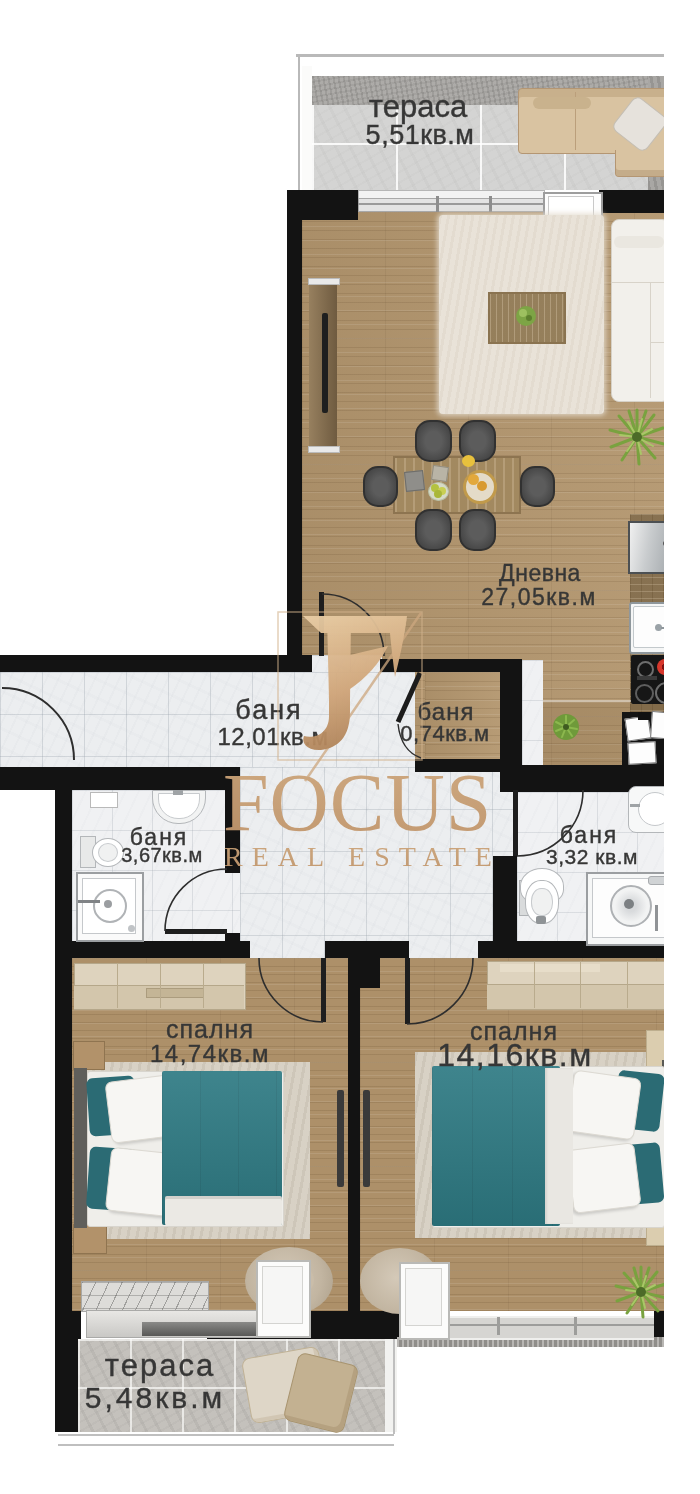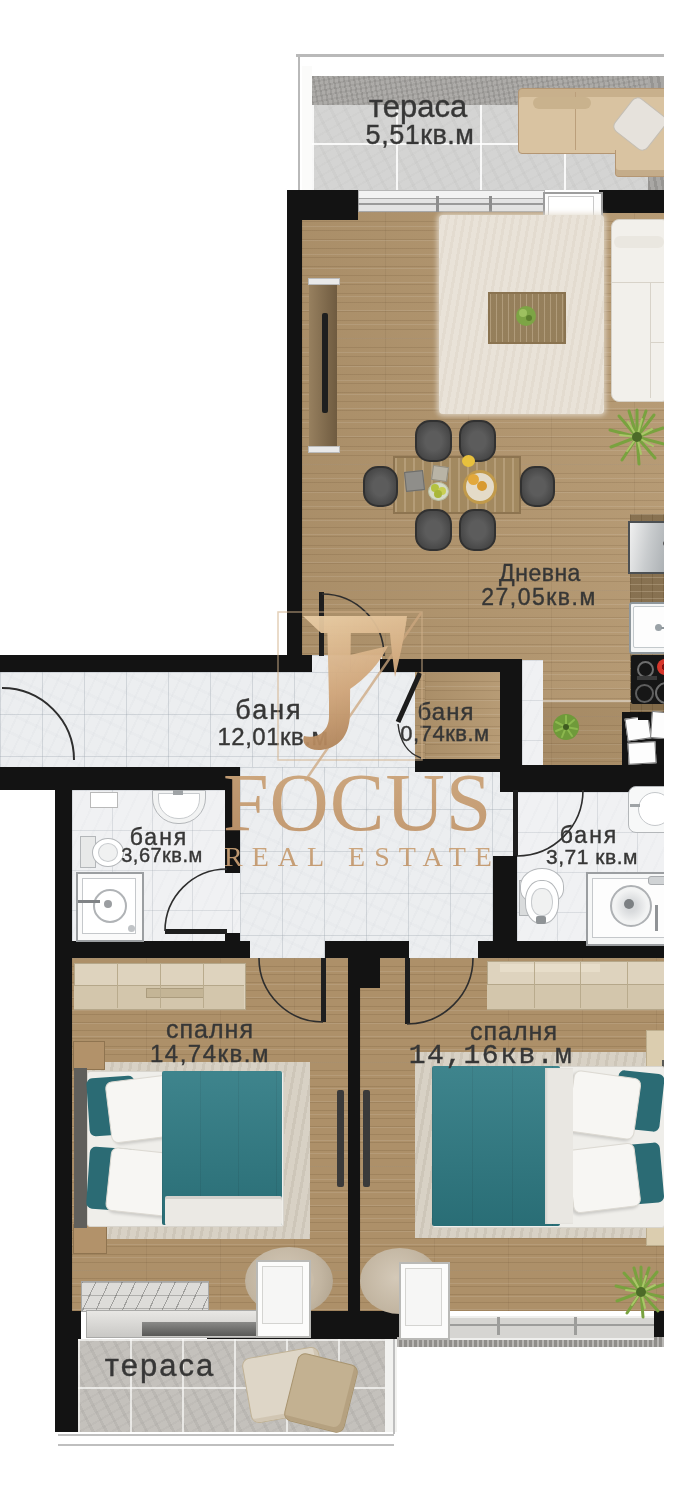--- a/index.html
+++ b/index.html
@@ -451,29 +451,30 @@
 <div class="lbl" style="left:269px;top:710px;font-size:27px;letter-spacing:2px;">баня</div>
 <div class="lbl" style="left:273px;top:737px;font-size:24px;letter-spacing:0.5px;">12,01кв.м</div>
 
 <div class="lbl" style="left:446px;top:712px;font-size:24px;letter-spacing:1px;">баня</div>
 <div class="lbl" style="left:445px;top:734px;font-size:22px;letter-spacing:0.5px;">0,74кв.м</div>
 
 <div class="lbl" style="left:159px;top:837px;font-size:23px;letter-spacing:2px;">баня</div>
 <div class="lbl" style="left:162px;top:855px;font-size:20px;letter-spacing:0.5px;">3,67кв.м</div>
 
 <div class="lbl" style="left:589px;top:835px;font-size:23px;letter-spacing:2px;">баня</div>
-<div class="lbl" style="left:592px;top:857px;font-size:21px;letter-spacing:0.5px;">3,71 кв.м</div>
+<div class="lbl" style="left:592px;top:857px;font-size:21px;letter-spacing:0.5px;">3,32 кв.м</div>
 
 <div class="lbl" style="left:210px;top:1029px;font-size:25px;letter-spacing:1px;">спалня</div>
 <div class="lbl" style="left:210px;top:1054px;font-size:24px;letter-spacing:1.5px;">14,74кв.м</div>
 
 <div class="lbl" style="left:514px;top:1031px;font-size:25px;letter-spacing:1px;">спалня</div>
-<div class="lbl" style="left:491px;top:1055px;font-size:28px;letter-spacing:1.5px;font-family:Liberation Mono, monospace;">14,16кв.м</div>
+<div class="lbl" style="left:515px;top:1055px;font-size:32px;letter-spacing:1.5px;">14,16кв.м</div>
 
 <div class="lbl" style="left:160px;top:1366px;font-size:31px;letter-spacing:2px;">тераса</div>
+<div class="lbl" style="left:155px;top:1398px;font-size:30px;letter-spacing:3px;">5,48кв.м</div>
 
 <svg class="abs" style="left:0;top:0;opacity:0.95;" width="700" height="1494" viewBox="0 0 700 1494">
   <defs>
     <linearGradient id="wg" gradientUnits="userSpaceOnUse" x1="320" y1="612" x2="360" y2="758">
       <stop offset="0" stop-color="#eaceA6"></stop>
       <stop offset="0.55" stop-color="#cfa478"></stop>
       <stop offset="1" stop-color="#a87b51"></stop>
     </linearGradient>
     <linearGradient id="wg2" x1="0" y1="0" x2="0" y2="1">
       <stop offset="0" stop-color="#cda67b"></stop>

